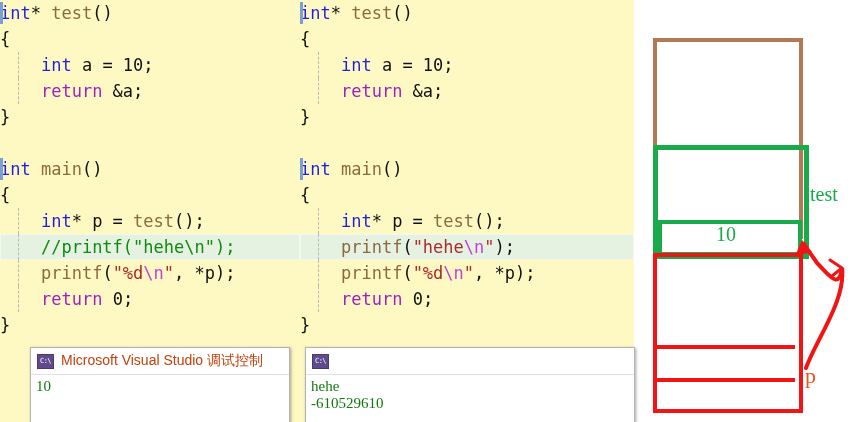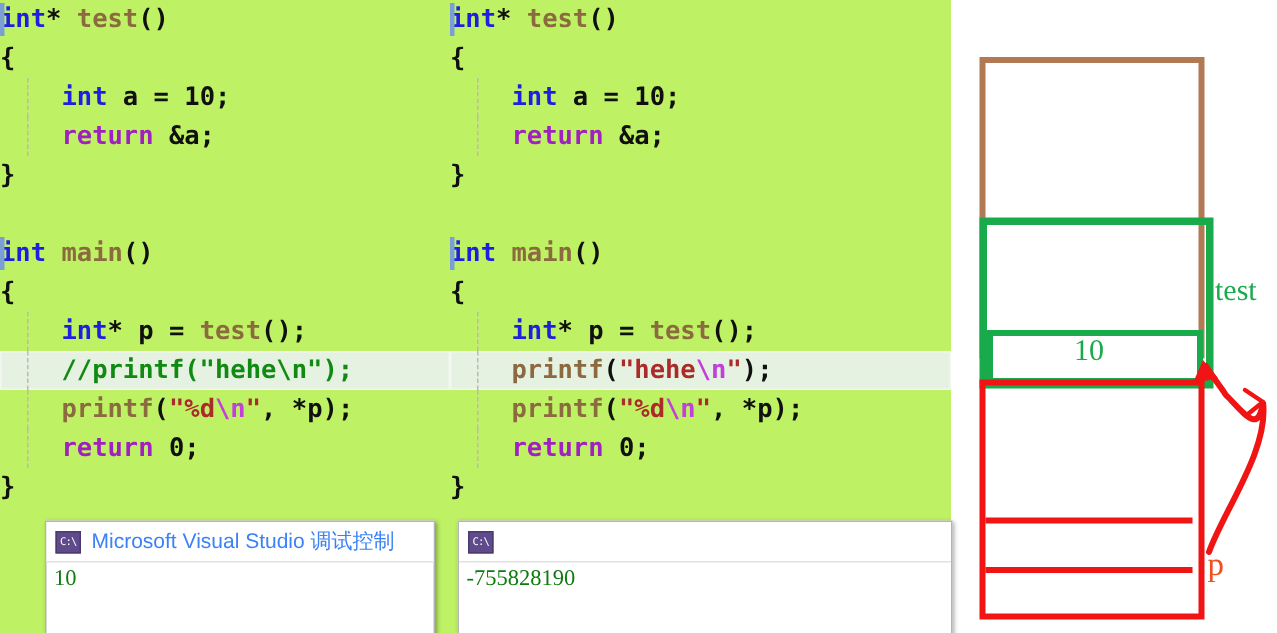--- a/index.html
+++ b/index.html
@@ -1,20 +1,20 @@
 <!DOCTYPE html>
 <html><head>
 <meta charset="utf-8">
 <style>
   html,body{margin:0;padding:0;background:#ffffff;}
   body{width:851px;height:422px;position:relative;overflow:hidden;
        font-family:"DejaVu Sans Mono",monospace;}
 
   
-  .code-pane{position:absolute;top:0;background:#bef264;overflow:hidden;font-weight:bold;}
+  .code-pane{position:absolute;top:0;background:#fef9c3;overflow:hidden;}
   #pane-left {left:0px;   width:300px; height:422px;}
   #pane-right{left:300px; width:334px; height:422px;}
 
   .code-line{position:relative;height:26px;line-height:26px;white-space:pre;
              font-size:17px;font-family:"DejaVu Sans Mono",monospace;}
   .code-line .txt{position:relative;z-index:2;}
 
   
   .marker{position:absolute;left:0;top:2px;width:3px;height:22px;background:#7b9fd4;z-index:3;}
   .marker.none{background:transparent;}
@@ -38,21 +38,21 @@
 
   
   .console{position:absolute;background:#ffffff;
            border:1px solid #b4b4b4;box-shadow:1px 1px 3px rgba(0,0,0,.35);}
   .con-title{height:26px;display:flex;align-items:center;gap:7px;
              padding:0 6px;background:#ffffff;border-bottom:1px solid #e2e2e2;}
   .con-icon{width:15px;height:13px;background:#5f4b8b;border:1px solid #4a3a6d;
             color:#ffffff;font-size:7px;line-height:13px;text-align:center;
             font-family:"DejaVu Sans Mono",monospace;letter-spacing:-.5px;}
   .con-title-text{font-family:"Liberation Sans",sans-serif;font-size:14px;
-                  color:#3b82f6;white-space:nowrap;overflow:hidden;text-align:right;}
+                  color:#c2410c;white-space:nowrap;overflow:hidden;text-align:right;}
   .con-body{padding:3px 5px 0 5px;}
   .con-line{font-family:"Liberation Serif",serif;font-size:15px;color:#0f7a0f;
             line-height:17px;white-space:pre;}
 
   #console-left  {left:30px;  top:347px; width:258px; height:75px;}
   #console-right {left:305px; top:347px; width:328px; height:75px;}
 
   
   #diagram{position:absolute;left:634px;top:0;width:217px;height:422px;}
   .box{position:absolute;background:transparent;}
@@ -123,21 +123,22 @@
   <div class="con-body">
     <div class="con-line">10</div>
   </div>
 </div>
 
 <div class="console" id="console-right">
   <div class="con-title">
     <div class="con-icon">C:\</div>
   </div>
   <div class="con-body">
-    <div class="con-line">-755828190</div>
+    <div class="con-line">hehe</div>
+    <div class="con-line">-610529610</div>
   </div>
 </div>
 
 <div id="diagram">
   <div class="box brown-outer"></div>
   <div class="box green-outer"></div>
   <div class="box green-cell"></div>
   <div class="cell-val">10</div>
   <div class="label-test">test</div>
 

